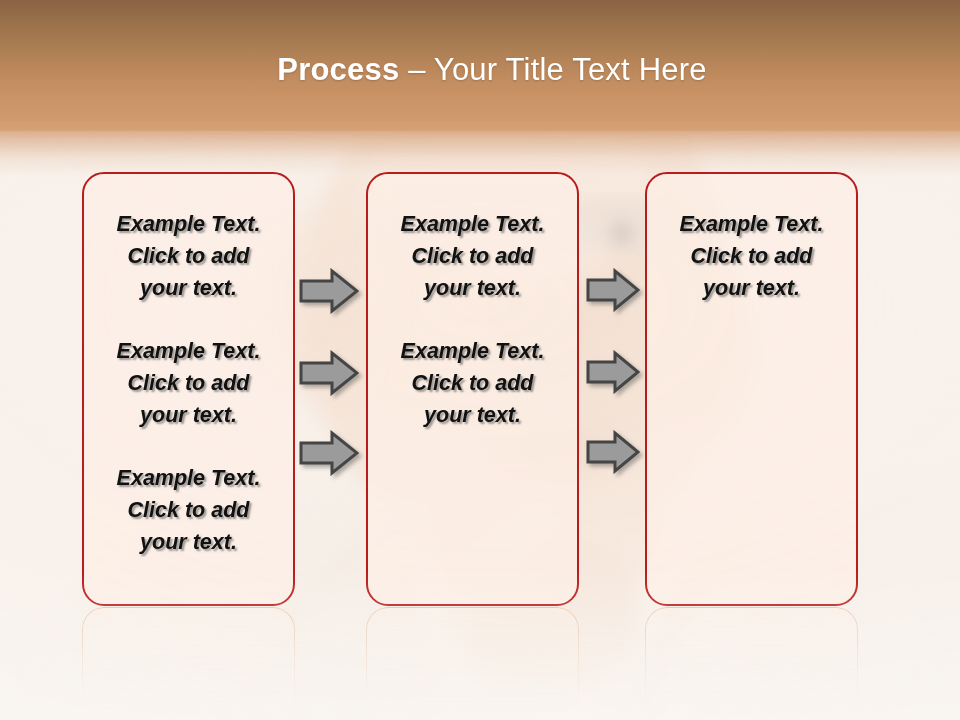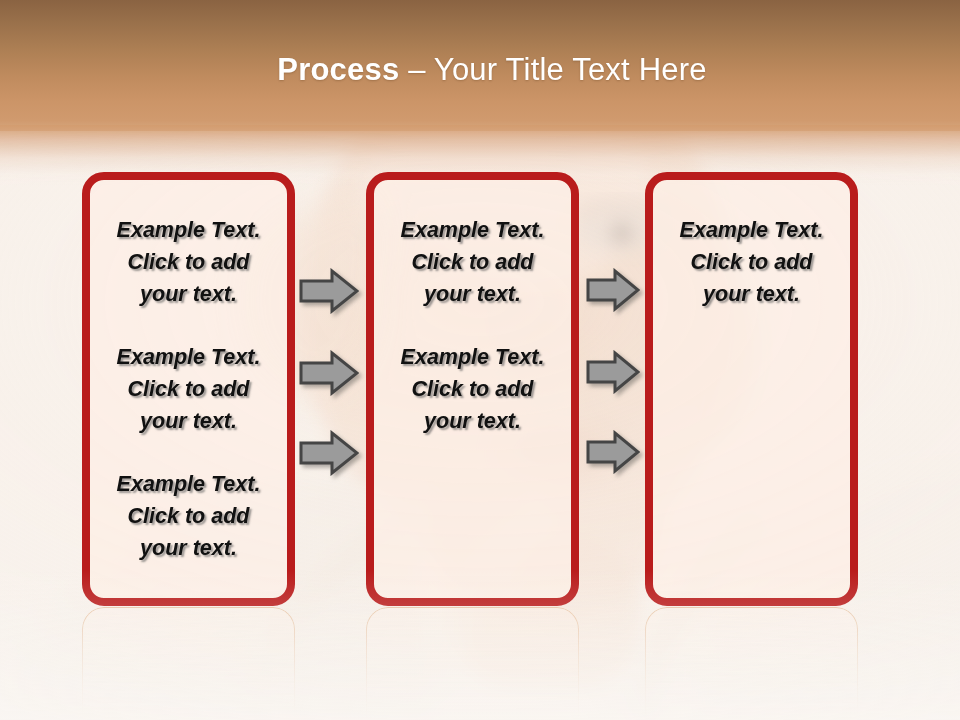--- a/index.html
+++ b/index.html
@@ -78,21 +78,21 @@
     text-shadow: 0 1px 2px rgba(90,55,25,0.30);
     padding-left: 12px;
   }
   .title-strong { font-weight: bold; }
   .title-rest   { font-weight: normal; }
 
   
   .pbox {
     position: absolute;
     box-sizing: border-box;
-    border: 8px solid #b91c1c;
+    border: 2px solid #b91c1c;
     border-radius: 22px;
     background: rgba(252,238,230,0.78);
     box-shadow: 0 0 0 0 rgba(0,0,0,0);
   }
   .pbox-1 { left: 82px;  top: 172px; width: 213px; height: 434px; }
   .pbox-2 { left: 366px; top: 172px; width: 213px; height: 434px; }
   .pbox-3 { left: 645px; top: 172px; width: 213px; height: 434px; }
 
   .pbox-body {
     position: absolute;

